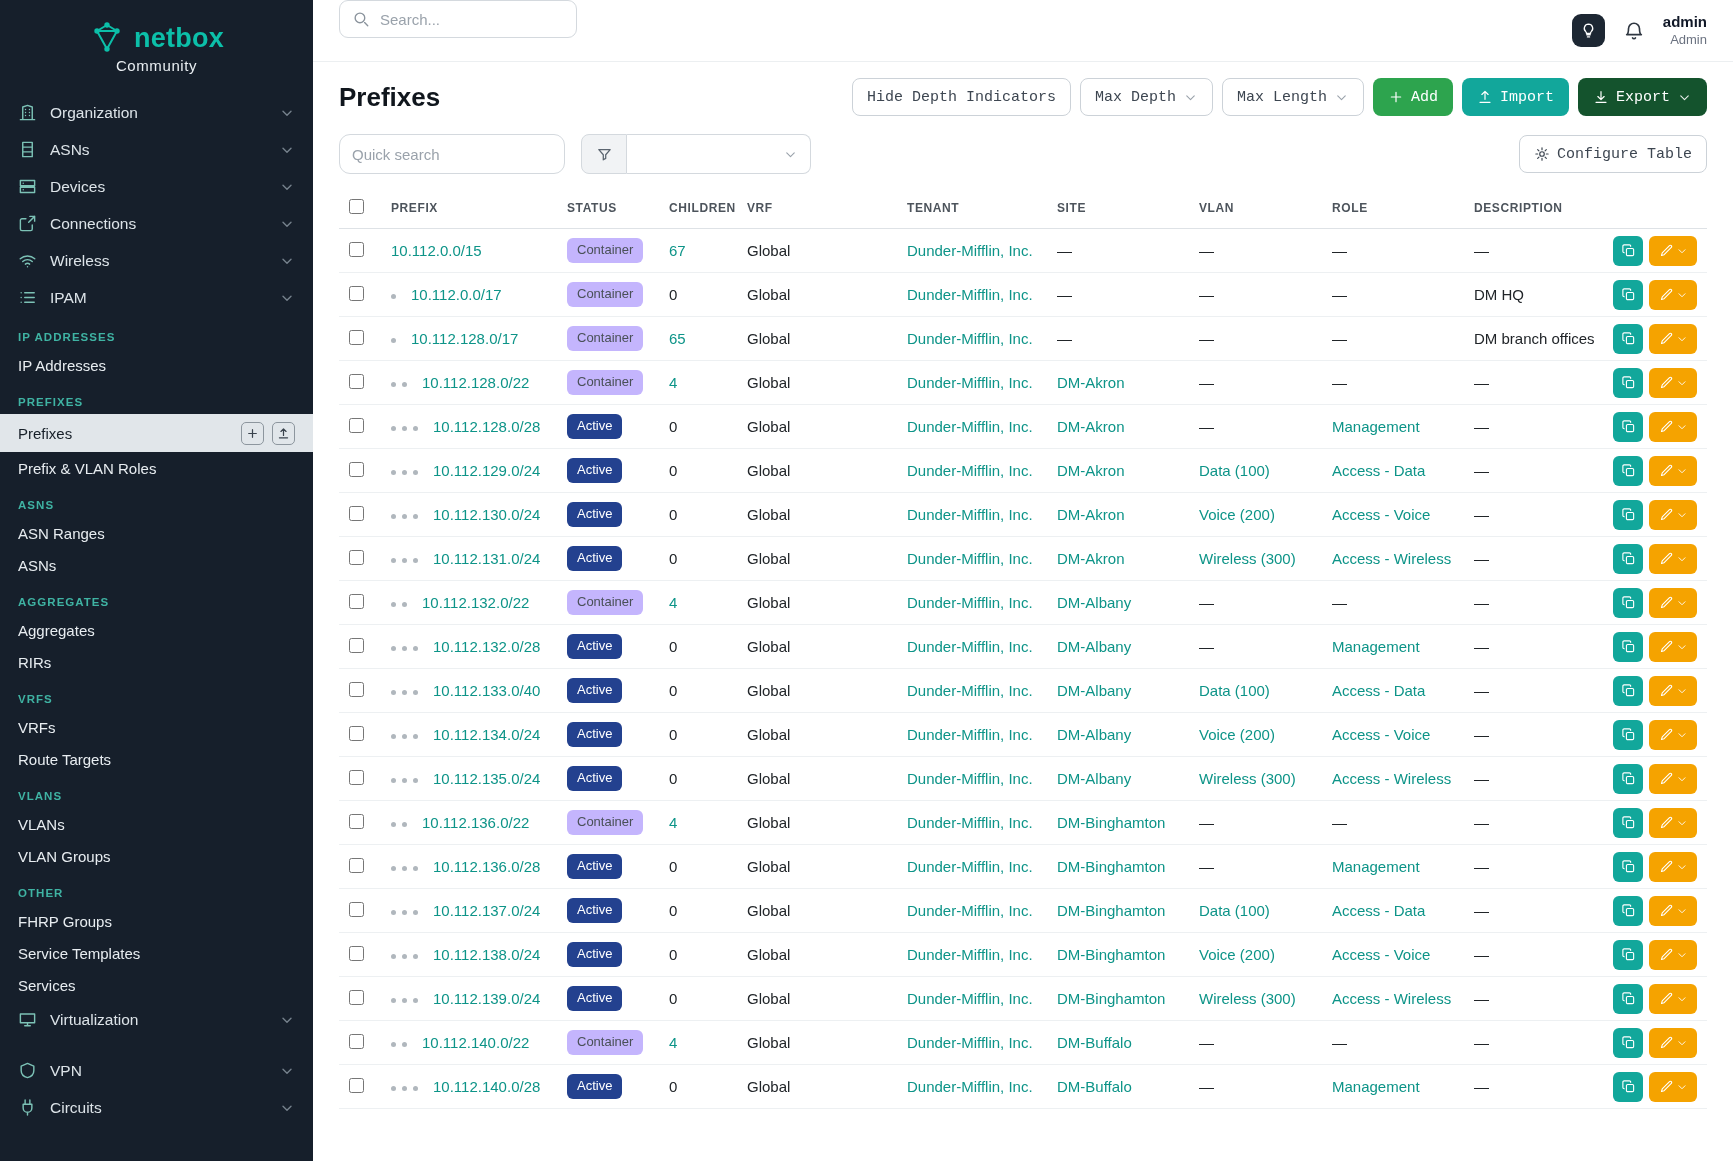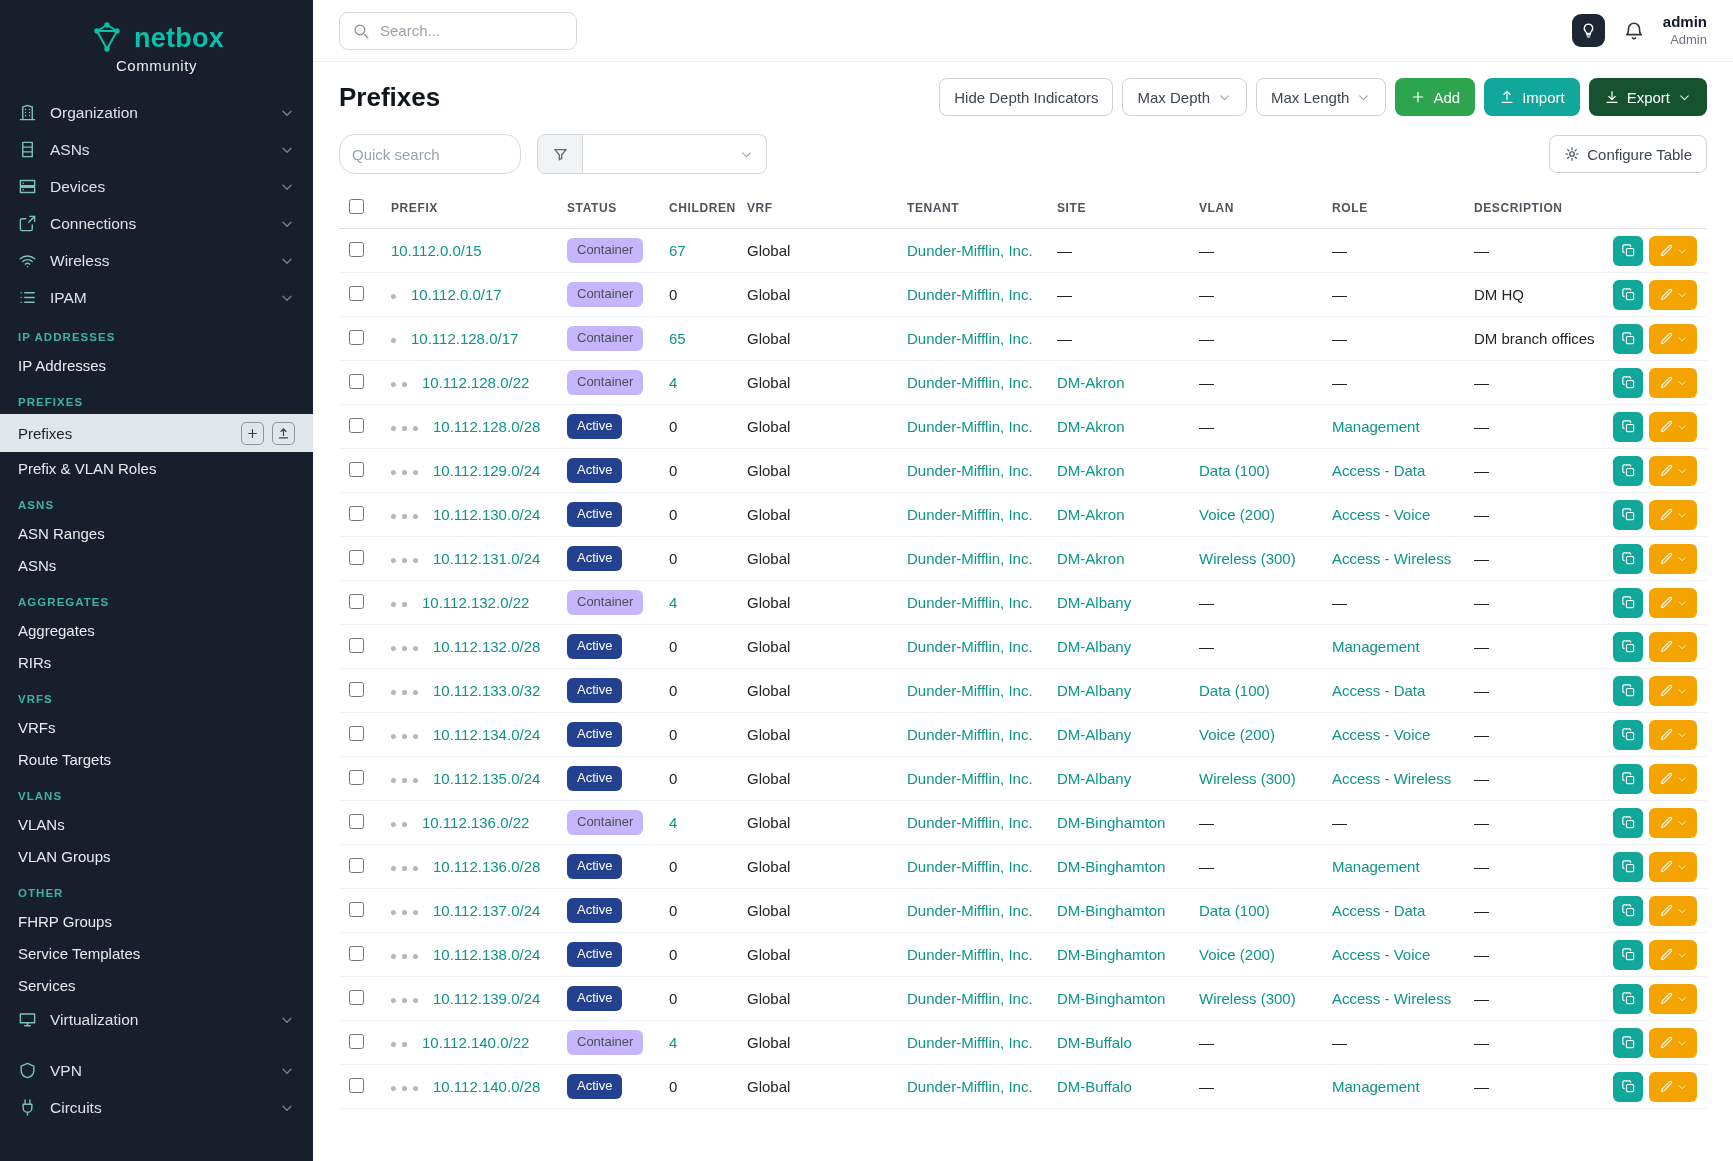--- a/index.html
+++ b/index.html
@@ -1,20 +1,20 @@
 <!DOCTYPE html>
 <html><head>
 <meta charset="utf-8">
 <title>NetBox — Prefixes</title>
 <style>
   *{box-sizing:border-box;margin:0;padding:0}
   html,body{width:1733px;height:1161px;overflow:hidden}
   body{font-family:"Liberation Sans",sans-serif;font-size:15px;color:#212529;background:#fff}
   a{text-decoration:none}
-  button{font-family:Liberation Sans, sans-serif}
+  button{font-family:Liberation Mono, monospace}
 
   svg.icn{fill:none;stroke:currentColor;stroke-width:1.8;stroke-linecap:round;stroke-linejoin:round}
   .ic{display:inline-flex;width:18px;height:18px;flex:none}
   .ic svg{width:100%;height:100%}
 
   .app{display:flex;width:100%;height:100%}
 
   
   .sidebar{width:313px;min-width:313px;height:100%;background:#161f2b;color:#dde3e8;overflow:hidden;display:flex;flex-direction:column}
   .brand{padding:20px 10px 10px;text-align:center}
@@ -29,21 +29,21 @@
   .nav-item.first-bottom{margin-top:14px}
   .nav-heading{padding:15px 18px 6px;font-size:11.5px;font-weight:700;letter-spacing:.09em;color:#3fb3a3}
   .nav-sub{display:flex;align-items:center;padding:7.5px 18px;font-size:15px;color:#e8edf1;cursor:pointer}
   .nav-sub.active{background:#e1e6ea;color:#172029;font-weight:500}
   .sub-actions{margin-left:auto;display:flex;gap:8px}
   .mini-btn{width:23px;height:23px;border:1px solid #8d969e;border-radius:5px;display:grid;place-items:center;color:#39424c;cursor:pointer;background:transparent}
   .mini-btn .icn{width:13px;height:13px;stroke-width:2.3}
 
   
   .main{flex:1;display:flex;flex-direction:column;min-width:0}
-  .topbar{height:62px;background:#fff;border-bottom:1px solid #eceff1;display:flex;align-items:center;padding:0 26px;flex:none}
+  .topbar{height:62px;background:#fff;border-bottom:1px solid #eceff1;display:flex;padding:0 26px;flex:none}
   .search-box{position:relative;width:238px}
   .search-box input{width:100%;height:38px;border:1px solid #d4d9de;border-radius:9px;padding:0 12px 0 40px;font-size:15px;color:#374151;outline:none;background:#fff}
   .search-box input::placeholder{color:#9aa2ab}
   .search-box .ic{position:absolute;left:13px;top:10px;width:18px;height:18px;color:#8a939c}
   .topbar-right{margin-left:auto;display:flex;align-items:center;gap:18px}
   .theme-btn{width:33px;height:33px;background:#1d2733;border:none;border-radius:9px;display:grid;place-items:center;color:#fff;cursor:pointer}
   .theme-btn .ic{width:17px;height:17px}
   .bell-wrap{display:inline-flex;width:22px;height:22px;color:#2f3741;cursor:pointer}
   .user-block{text-align:right;line-height:1.25;cursor:pointer}
   .user-name{font-weight:700;font-size:15px;color:#111827}
@@ -62,21 +62,21 @@
   .ic-caret.light{color:rgba(255,255,255,.9)}
   .ic-btn{width:16px;height:16px}
   .ic-btn.dark{color:#3d4651}
 
   .tabs{margin-top:15px;display:flex;gap:6px;border-bottom:1px solid #dfe3e7}
   .tab{display:flex;align-items:center;gap:9px;padding:10px 18px;font-size:15px;color:#3d4651;cursor:pointer;border:1px solid transparent;border-radius:8px 8px 0 0;margin-bottom:-1px}
   .tab.active{background:#fff;border-color:#dfe3e7;border-bottom-color:#fff;color:#10161d}
   .tab-badge{background:#707b86;color:#fff;font-size:12.5px;font-weight:600;border-radius:6px;padding:2px 7px;line-height:1.3}
 
   .controls{margin-top:18px;display:flex;align-items:center}
-  .quick-search{width:182px;height:40px;border:1px solid #d4d9de;border-radius:16px;padding:14px 12px;font-size:15px;color:#374151;outline:none}
+  .quick-search{width:226px;height:40px;border:1px solid #d4d9de;border-radius:11px;padding:14px 12px;font-size:15px;color:#374151;outline:none}
   .quick-search::placeholder{color:#9aa2ab}
   .filter-group{display:flex;margin-left:16px}
   .filter-btn{width:46px;height:40px;background:#f1f3f5;border:1px solid #d4d9de;border-radius:8px 0 0 8px;display:grid;place-items:center;color:#5b6570;cursor:pointer}
   .filter-btn .ic{width:17px;height:17px}
   .filter-select{width:184px;height:40px;border:1px solid #d4d9de;border-left:none;border-radius:0 8px 8px 0;background:#fff;display:flex;align-items:center;justify-content:flex-end;padding:0 12px;color:#8a939c;cursor:pointer}
   .configure-btn{margin-left:auto}
 
   .table-wrap{margin-top:14px}
   table{width:100%;border-collapse:collapse;table-layout:fixed}
   col.c-check{width:42px}col.c-prefix{width:176px}col.c-status{width:102px}col.c-children{width:78px}col.c-vrf{width:160px}col.c-tenant{width:150px}col.c-site{width:142px}col.c-vlan{width:133px}col.c-role{width:142px}col.c-desc{width:auto}col.c-actions{width:104px}
@@ -806,21 +806,21 @@
                     </button>
       </span>
     </td>
   </tr>
               <tr>
     <td><input type="checkbox" style=""></td>
     <td><span class="depth">
                     <span class="dot"></span>
                     <span class="dot"></span>
                     <span class="dot"></span>
-                  </span><a class="link">10.112.133.0/32</a></td>
+                  </span><a class="link">10.112.133.0/40</a></td>
     <td><span class="badge active">Active</span></td>
     <td><a class="plain">0</a></td>
     <td><span>Global</span></td>
     <td><a class="link">Dunder-Mifflin, Inc.</a></td>
     <td><a class="link">DM-Albany</a></td>
     <td><a class="link">Data (100)</a></td>
     <td><a class="link">Access - Data</a></td>
     <td><span class="desc">—</span></td>
     <td>
       <span class="actions">

